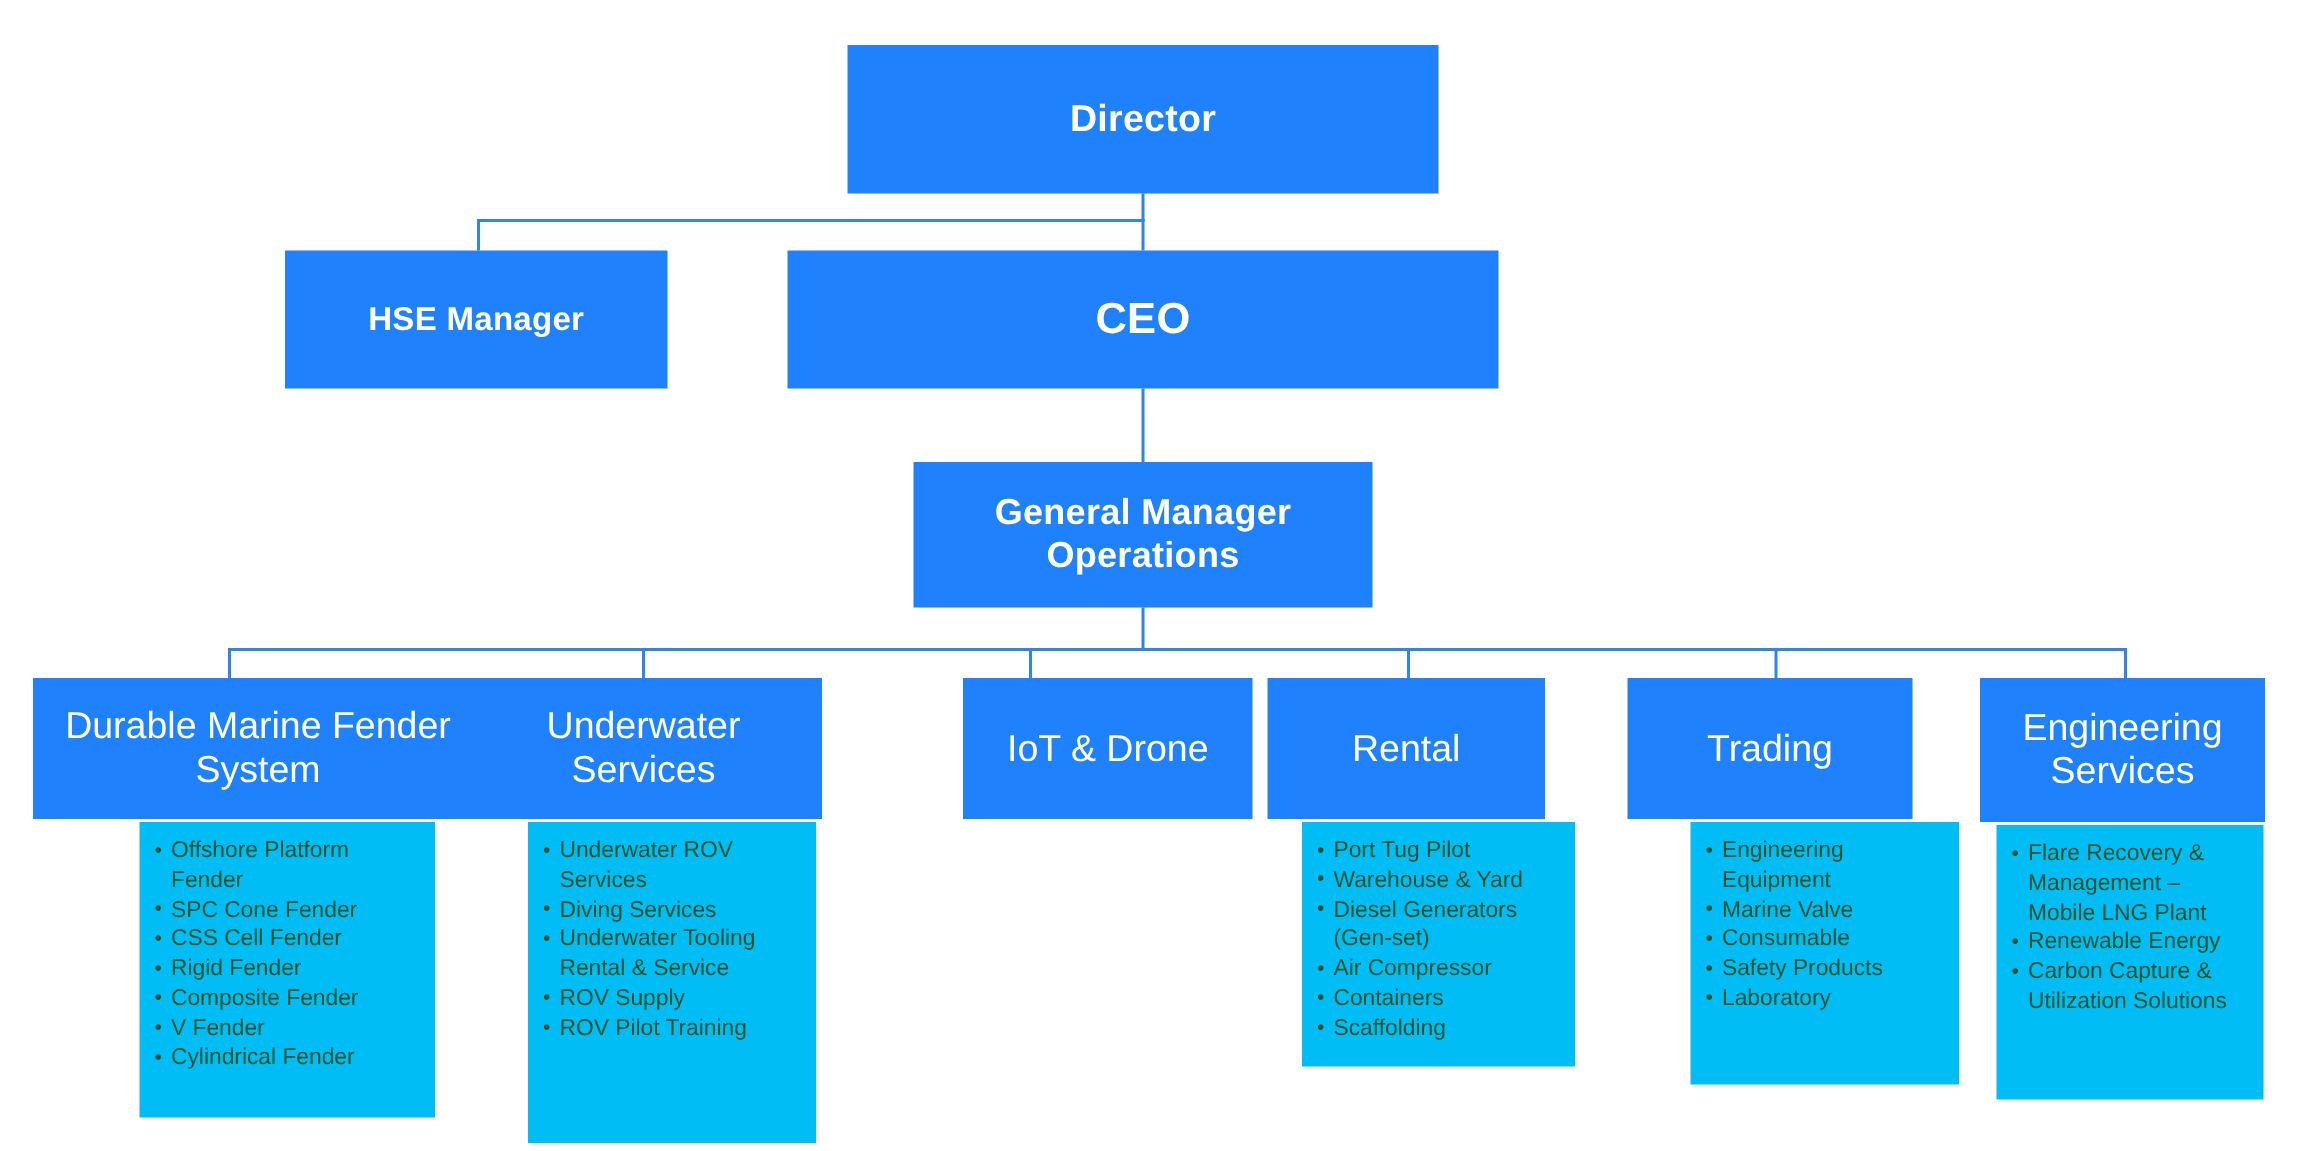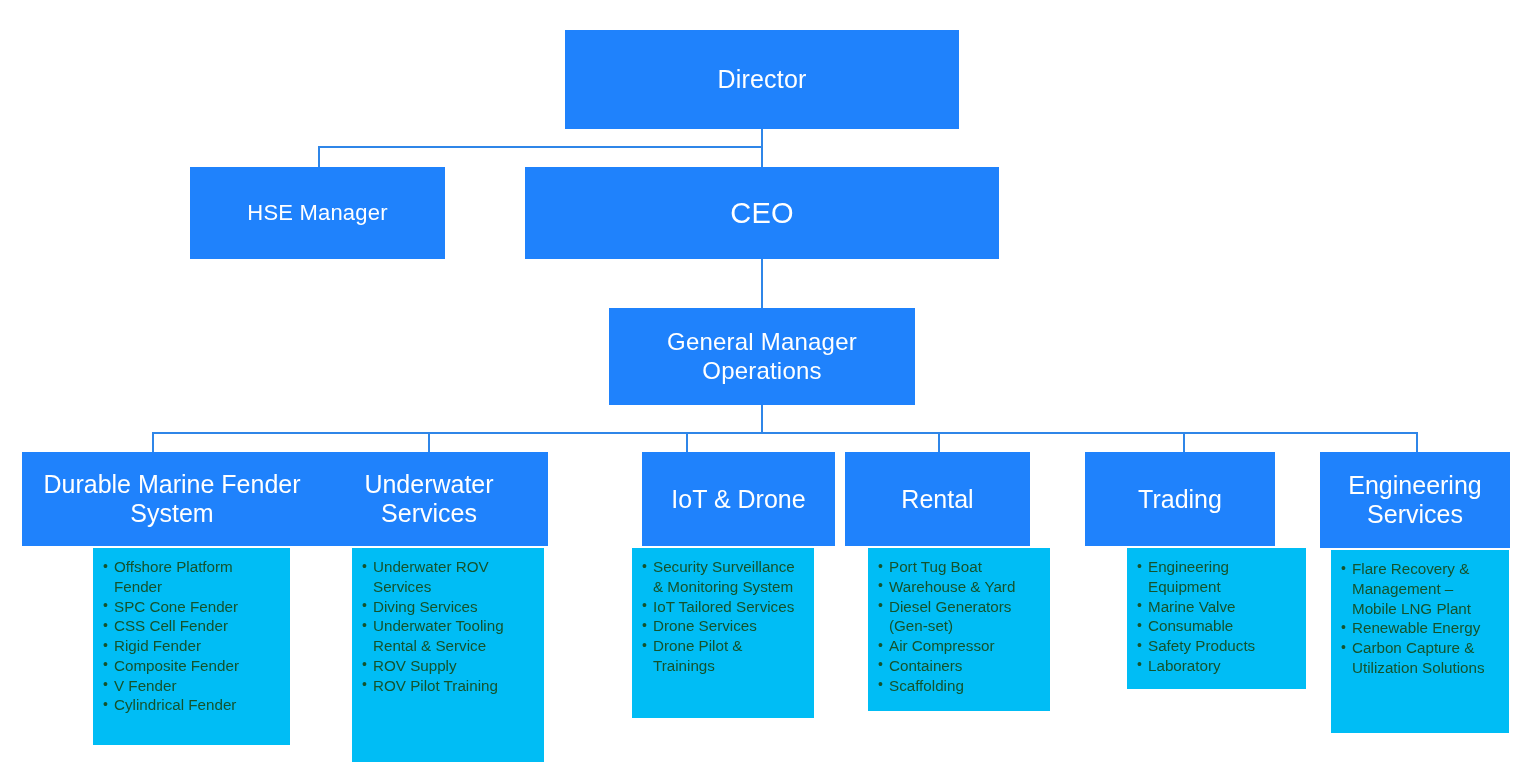--- a/index.html
+++ b/index.html
@@ -28,21 +28,21 @@
 
   
   .exec {
     position: absolute;
     background: #1f82fc;
     color: #ffffff;
     display: flex;
     align-items: center;
     justify-content: center;
     text-align: center;
-    font-weight: normal;
+    font-weight: bold;
     line-height: 1.18;
     letter-spacing: .2px;
     z-index: 5;
   }
   #box-director { left: 565px; top: 30px;  width: 394px; height: 99px;  font-size: 25px; }
   #box-hse      { left: 190px; top: 167px; width: 255px; height: 92px;  font-size: 22px; }
   #box-ceo      { left: 525px; top: 167px; width: 474px; height: 92px;  font-size: 29px; }
   #box-gm       { left: 609px; top: 308px; width: 306px; height: 97px;  font-size: 24px; }
 
   
@@ -95,21 +95,21 @@
   #head-1 { left: 310px;  top: 452px; width: 238px; height: 94px; }
   #items-1{ left: 352px;  top: 548px; width: 192px; height: 214px; }
 
   #head-2 { left: 598px;  top: 452px; width: 193px; height: 94px; margin-left: 44px; }
   #items-2{ left: 632px;  top: 548px; width: 182px; height: 170px; }
 
   #head-3 { left: 845px;  top: 452px; width: 185px; height: 94px; }
   #items-3{ left: 868px;  top: 548px; width: 182px; height: 163px; }
 
   #head-4 { left: 1085px; top: 452px; width: 190px; height: 94px; }
-  #items-4{ left: 1127px; top: 548px; width: 179px; height: 141px; }
+  #items-4{ left: 1127px; top: 548px; width: 179px; height: 175px; }
 
   #head-5 { left: 1320px; top: 452px; width: 190px; height: 96px; }
   #items-5{ left: 1331px; top: 550px; width: 178px; height: 183px; }
 </style>
 </head>
 <body>
 
 <div id="chart">
 
   <div class="conn v" style="left:761px; top:129px; height:18px;"></div>
@@ -154,33 +154,25 @@
     <ul>
         <li>Underwater ROV Services</li>
         <li>Diving Services</li>
         <li>Underwater Tooling Rental &amp; Service</li>
         <li>ROV Supply</li>
         <li>ROV Pilot Training</li>
       </ul>
   </div>
 
   <div class="dept-head" id="head-2">IoT &amp; Drone</div>
-  <div class="dept-items" id="items-2">
-    <ul>
-        <li>Security Surveillance &amp; Monitoring System</li>
-        <li>IoT Tailored Services</li>
-        <li>Drone Services</li>
-        <li>Drone Pilot &amp; Trainings</li>
-      </ul>
-  </div>
 
   <div class="dept-head" id="head-3">Rental</div>
   <div class="dept-items" id="items-3">
     <ul>
-        <li>Port Tug Boat</li>
+        <li>Port Tug Pilot</li>
         <li>Warehouse &amp; Yard</li>
         <li>Diesel Generators (Gen-set)</li>
         <li>Air Compressor</li>
         <li>Containers</li>
         <li>Scaffolding</li>
       </ul>
   </div>
 
   <div class="dept-head" id="head-4">Trading</div>
   <div class="dept-items" id="items-4">

